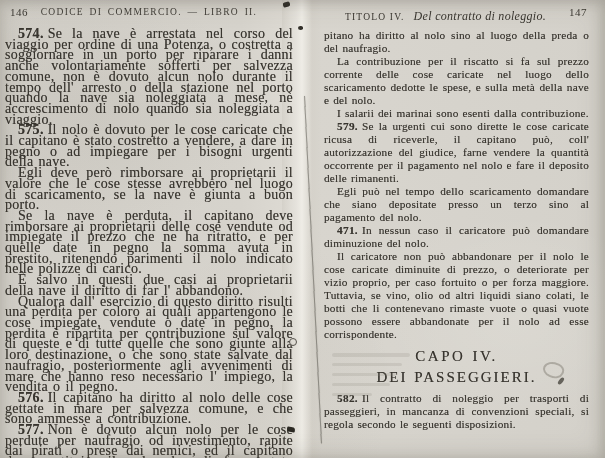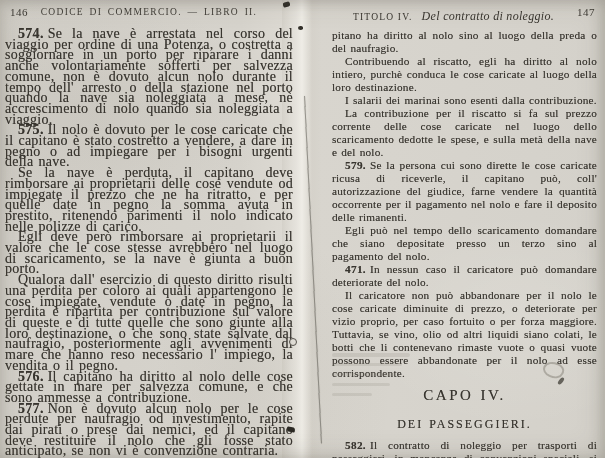--- a/index.html
+++ b/index.html
@@ -19,21 +19,21 @@
   .book::after{
     content:"";position:absolute;inset:0;pointer-events:none;
     box-shadow:inset 0 0 28px rgba(95,90,78,.22), inset -5px 0 12px rgba(95,90,78,.14), inset 0 4px 10px rgba(95,90,78,.10);
   }
   .gutter{
     position:absolute;left:282px;top:0;width:40px;height:458px;pointer-events:none;
     background:linear-gradient(90deg, rgba(150,144,130,.10) 0%, rgba(236,234,228,.55) 35%, rgba(246,244,238,.72) 50%, rgba(205,201,192,.30) 75%, rgba(150,144,130,0) 100%);
   }
   .page{position:absolute;top:0;height:458px;overflow:hidden;}
   .page-left{left:0;width:298px;padding:5px 5px 0 5px;box-sizing:border-box;}
-  .page-right{left:320px;width:285px;padding:5px 8px 4px 12px;box-sizing:border-box;}
+  .page-right{left:312px;width:285px;padding:5px 8px 4px 12px;box-sizing:border-box;}
   .page-header{position:relative;height:17px;white-space:nowrap;}
   .pagenum{font-size:11px;letter-spacing:.5px;color:#3b3832;}
   .pn-left{position:absolute;left:5px;top:1px;}
   .pn-right{position:absolute;right:2px;top:1px;text-align:center;}
   .running-title{
     position:absolute;left:0;right:0;top:2px;text-align:center;
     font-size:9.5px;letter-spacing:1.3px;word-spacing:2px;color:#3f3c36;
   }
   .rt-group{position:absolute;left:0;right:22px;top:1px;text-align:center;}
   .rt-label{font-size:9.5px;letter-spacing:1.2px;}
@@ -44,24 +44,24 @@
     text-align:justify;
     letter-spacing:.25px;word-spacing:1.4px;
     text-shadow:0 0 .4px rgba(56,53,47,.55);
   }
   .page-right .page-body{font-size:11.3px;line-height:13px;letter-spacing:.2px;word-spacing:1px;}
   .page-body p{margin:0;text-indent:13px;}
   .page-body p.cont{text-indent:0;}
   .artnum{font-weight:700;padding-right:4px;letter-spacing:.3px;}
   h2.capo{
     text-align:center;font-weight:400;font-size:15px;letter-spacing:2.5px;
-    margin:9px 0 16px;text-indent:0;
+    margin:9px 0 8px;text-indent:0;
   }
   h3.capo-sub{
-    text-align:center;font-weight:400;font-size:12px;letter-spacing:2px;
+    text-align:center;font-weight:400;font-size:15px;letter-spacing:2px;
     margin:0 0 8px;text-indent:0;
   }
   
   .artifact{position:absolute;pointer-events:none;}
   .speck-a{left:283px;top:2px;width:7px;height:5px;background:#2e2c27;border-radius:2px;transform:rotate(-15deg);}
   .speck-b{left:298px;top:26px;width:5px;height:4px;background:#33302a;border-radius:50% 40% 45% 55%;}
   .gutter-line{left:304px;top:96px;width:1.3px;height:348px;background:rgba(70,67,60,.5);transform:rotate(-2.8deg);transform-origin:top center;box-shadow:0 0 1px rgba(70,67,60,.3);}
   .bead{left:289px;top:338px;width:6px;height:6px;border-radius:50%;background:#dedbd4;border:1.2px solid #4e4b44;opacity:.95;}
   .speck-c{left:287px;top:427px;width:8px;height:5px;background:#2b2923;border-radius:1px 3px 1px 3px;transform:rotate(8deg);}
   .smudge-light{left:543px;top:362px;width:17px;height:12px;border:2px solid rgba(110,106,96,.40);border-radius:60% 40% 55% 45%;transform:rotate(25deg);}
@@ -78,44 +78,44 @@
   <div class="gutter"></div>
 
   <div class="page page-left">
     <div class="page-header">
       <span class="pagenum pn-left">146</span>
       <span class="running-title">CODICE DI COMMERCIO. — LIBRO II.</span>
     </div>
     <div class="page-body">
       <p><b class="artnum">574.</b><span>Se la nave è arrestata nel corso del viaggio per ordine di una Potenza, o costretta a soggiornare in un porto per riparare i danni anche volontariamente sofferti per salvezza comune, non è dovuto alcun nolo durante il tempo dell' arresto o della stazione nel porto quando la nave sia noleggiata a mese, nè accrescimento di nolo quando sia noleggiata a viaggio.</span></p>
       <p><b class="artnum">575.</b><span>Il nolo è dovuto per le cose caricate che il capitano è stato costretto a vendere, a dare in pegno o ad impiegare per i bisogni urgenti della nave.</span></p>
+      <p><span>Egli deve però rimborsare ai proprietarii il valore che le cose stesse avrebbero nel luogo di scaricamento, se la nave è giunta a buon porto.</span></p>
       <p><span>Se la nave è perduta, il capitano deve rimborsare ai proprietarii delle cose vendute od impiegate il prezzo che ne ha ritratto, e per quelle date in pegno la somma avuta in prestito, ritenendo parimenti il nolo indicato nelle polizze di carico.</span></p>
-      <p><span>Egli deve però rimborsare ai proprietarii il valore che le cose stesse avrebbero nel luogo di scaricamento, se la nave è giunta a buon porto.</span></p>
+      <p><span>È salvo in questi due casi ai proprietarii della nave il diritto di far l' abbandono.</span></p>
       <p><span>Qualora dall' esercizio di questo diritto risulti una perdita per coloro ai quali appartengono le cose impiegate, vendute o date in pegno, la perdita è ripartita per contribuzione sul valore di queste e di tutte quelle che sono giunte alla loro destinazione, o che sono state salvate dal naufragio, posteriormente agli avvenimenti di mare che hanno reso necessario l' impiego, la vendita o il pegno.</span></p>
       <p><b class="artnum">576.</b><span>Il capitano ha diritto al nolo delle cose gettate in mare per salvezza comune, e che sono ammesse a contribuzione.</span></p>
       <p><b class="artnum">577.</b><span>Non è dovuto alcun nolo per le cose perdute per naufragio od investimento, rapite dai pirati o prese dai nemici, ed il capitano deve restituire il nolo che gli fosse stato anticipato, se non vi è convenzione contraria.</span></p>
     </div>
   </div>
 
   <div class="page page-right">
     <div class="page-header">
       <span class="rt-group">
         <span class="rt-label">TITOLO IV.</span>
         <span class="rt-italic">Del contratto di noleggio.</span>
       </span>
       <span class="pagenum pn-right">147</span>
     </div>
     <div class="page-body">
       <p class="cont"><span>pitano ha diritto al nolo sino al luogo della preda o del naufragio.</span></p>
-      <p><span>Contribuendo al riscatto, egli ha diritto al nolo intiero, purchè conduca le cose caricate al luogo della loro destinazione.</span></p>
+      <p><span>La contribuzione per il riscatto si fa sul prezzo corrente delle cose caricate nel luogo dello scaricamento dedotte le spese, e sulla metà della nave e del nolo.</span></p>
       <p><span>I salarii dei marinai sono esenti dalla contribuzione.</span></p>
-      <p><span>La contribuzione per il riscatto si fa sul prezzo corrente delle cose caricate nel luogo dello scaricamento dedotte le spese, e sulla metà della nave e del nolo.</span></p>
-      <p><b class="artnum">579.</b><span>Se la persona cui sono dirette le cose caricate ricusa di riceverle, il capitano può, coll' autorizzazione del giudice, farne vendere la quantità occorrente per il pagamento nel nolo e fare il deposito delle rimanenti.</span></p>
+      <p><b class="artnum">579.</b><span>Se la urgenti cui sono dirette le cose caricate ricusa di riceverle, il capitano può, coll' autorizzazione del giudice, farne vendere la quantità occorrente per il pagamento nel nolo e fare il deposito delle rimanenti.</span></p>
       <p><span>Egli può nel tempo dello scaricamento domandare che siano depositate presso un terzo sino al pagamento del nolo.</span></p>
-      <p><b class="artnum">471.</b><span>In nessun caso il caricatore può domandare deteriorate del nolo.</span></p>
+      <p><b class="artnum">471.</b><span>In nessun caso il caricatore può domandare diminuzione del nolo.</span></p>
       <p><span>Il caricatore non può abbandonare per il nolo le cose caricate diminuite di prezzo, o deteriorate per vizio proprio, per caso fortuito o per forza maggiore. Tuttavia, se vino, olio od altri liquidi siano colati, le botti che li contenevano rimaste vuote o quasi vuote possono essere abbandonate per il nolo ad esse corrispondente.</span></p>
       <h2 class="capo">CAPO IV.</h2>
       <h3 class="capo-sub">DEI PASSEGGIERI.</h3>
       <p><b class="artnum">582.</b><span>Il contratto di noleggio per trasporti di passeggieri, in mancanza di convenzioni speciali, si regola secondo le seguenti disposizioni.</span></p>
     </div>
   </div>
 
   <div class="ghosts">
     <div class="ghost-line g1"></div>
     <div class="ghost-line g2"></div>

